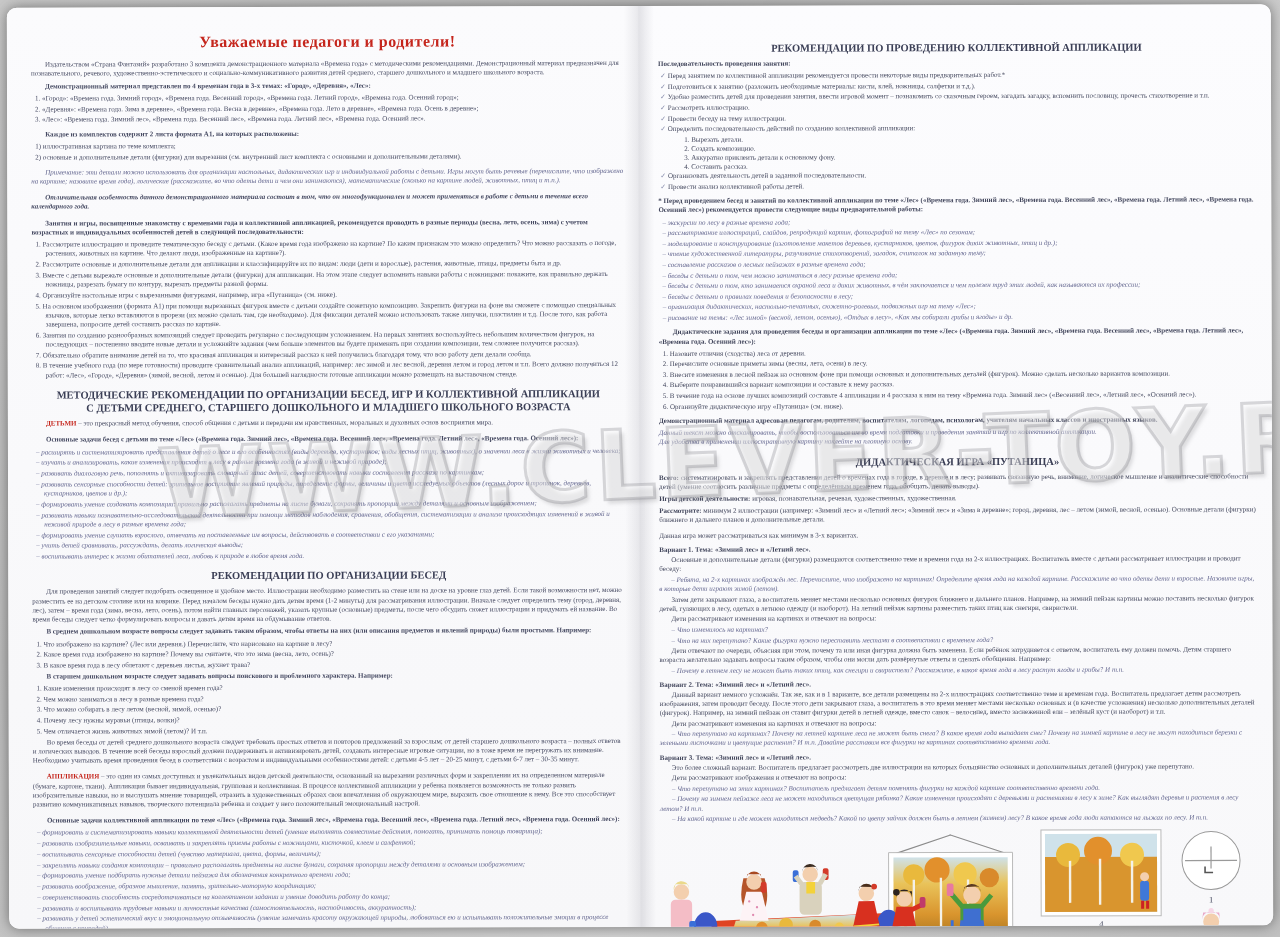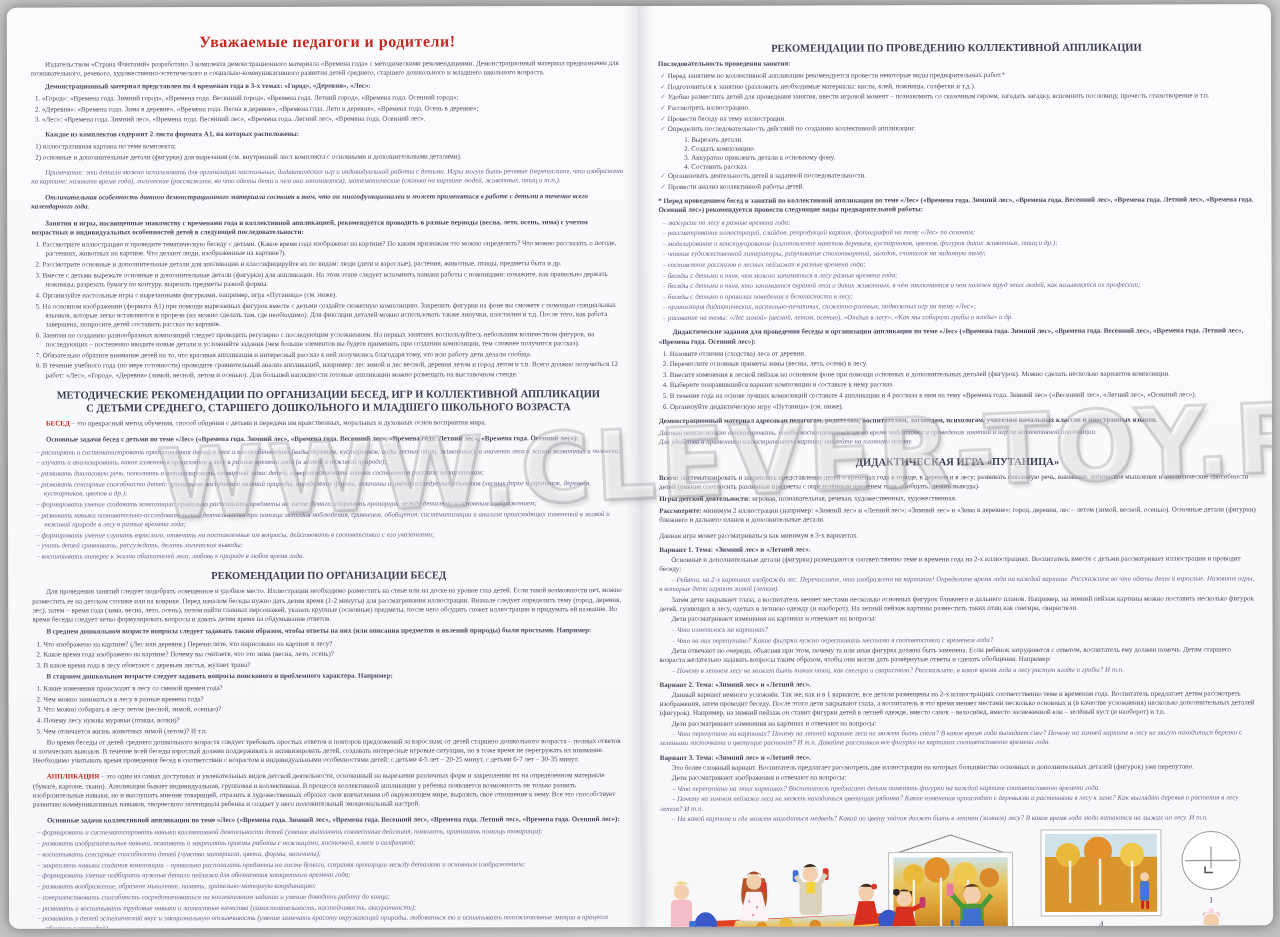--- a/index.html
+++ b/index.html
@@ -80,21 +80,21 @@
         <div>4. Организуйте настольные игры с вырезанными фигурками, например, игра «Путаница» (см. ниже).</div>
         <div>5. На основном изображении (формата А1) при помощи вырезанных фигурок вместе с детьми создайте сюжетную композицию. Закрепить фигурки на фоне вы сможете с помощью специальных язычков, которые легко вставляются в прорези (их можно сделать там, где необходимо). Для фиксации деталей можно использовать также липучки, пластилин и т.д. После того, как работа завершена, попросите детей составить рассказ по картине.</div>
         <div>6. Занятия по созданию разнообразных композиций следует проводить регулярно с последующим усложнением. На первых занятиях воспользуйтесь небольшим количеством фигурок, на последующих – постепенно вводите новые детали и усложняйте задания (чем больше элементов вы будете применять при создании композиции, тем сложнее получится рассказ).</div>
         <div>7. Обязательно обратите внимание детей на то, что красивая аппликация и интересный рассказ к ней получились благодаря тому, что всю работу дети делали сообща.</div>
         <div>8. В течение учебного года (по мере готовности) проводите сравнительный анализ аппликаций, например: лес зимой и лес весной, деревня летом и город летом и т.п. Всего должно получиться 12 работ: «Лес», «Город», «Деревня» (зимой, весной, летом и осенью). Для большей наглядности готовые аппликации можно размещать на выставочном стенде.</div>
       </div>
     <div class="center-head">
       <div>МЕТОДИЧЕСКИЕ РЕКОМЕНДАЦИИ ПО ОРГАНИЗАЦИИ БЕСЕД, ИГР И КОЛЛЕКТИВНОЙ АППЛИКАЦИИ</div>
       <div>С ДЕТЬМИ СРЕДНЕГО, СТАРШЕГО ДОШКОЛЬНОГО И МЛАДШЕГО ШКОЛЬНОГО ВОЗРАСТА</div>
     </div>
-    <p class="ind"><span class="lead-red">БЕСЕД</span><span> – это прекрасный метод обучения, способ общения с детьми и передачи им нравственных, моральных и духовных основ восприятия мира.</span></p>
+    <p class="ind"><span class="lead-red">ДЕТЬМИ</span><span> – это прекрасный метод обучения, способ общения с детьми и передачи им нравственных, моральных и духовных основ восприятия мира.</span></p>
     <div class="gap"></div>
     <p class="b ind">Основные задачи бесед с детьми по теме «Лес» («Времена года. Зимний лес», «Времена года. Весенний лес», «Времена года. Летний лес», «Времена года. Осенний лес»):</p>
     <div class="dashlist">
 
     <div>расширять и систематизировать представления детей о лесе и его особенностях (виды деревьев, кустарников; виды лесных птиц, животных), о значении леса в жизни животных и человека;</div>
         <div>изучать и анализировать, какие изменения происходят в лесу в разные времена года (в живой и неживой природе);</div>
         <div>развивать диалоговую речь, пополнять и активизировать словарный запас детей, совершенствовать навыки составления рассказа по картинкам;</div>
         <div>развивать сенсорные способности детей: зрительное восприятие явлений природы, определение формы, величины и цвета исследуемых объектов (лесных дорог и тропинок, деревьев, кустарников, цветов и др.);</div>
         <div>формировать умение создавать композиции: правильно располагать предметы на листе бумаги, сохранять пропорции между деталями и основным изображением;</div>
         <div>развивать навыки познавательно-исследовательской деятельности при помощи методов наблюдения, сравнения, обобщения, систематизации и анализа происходящих изменений в живой и неживой природе в лесу в разные времена года;</div>

